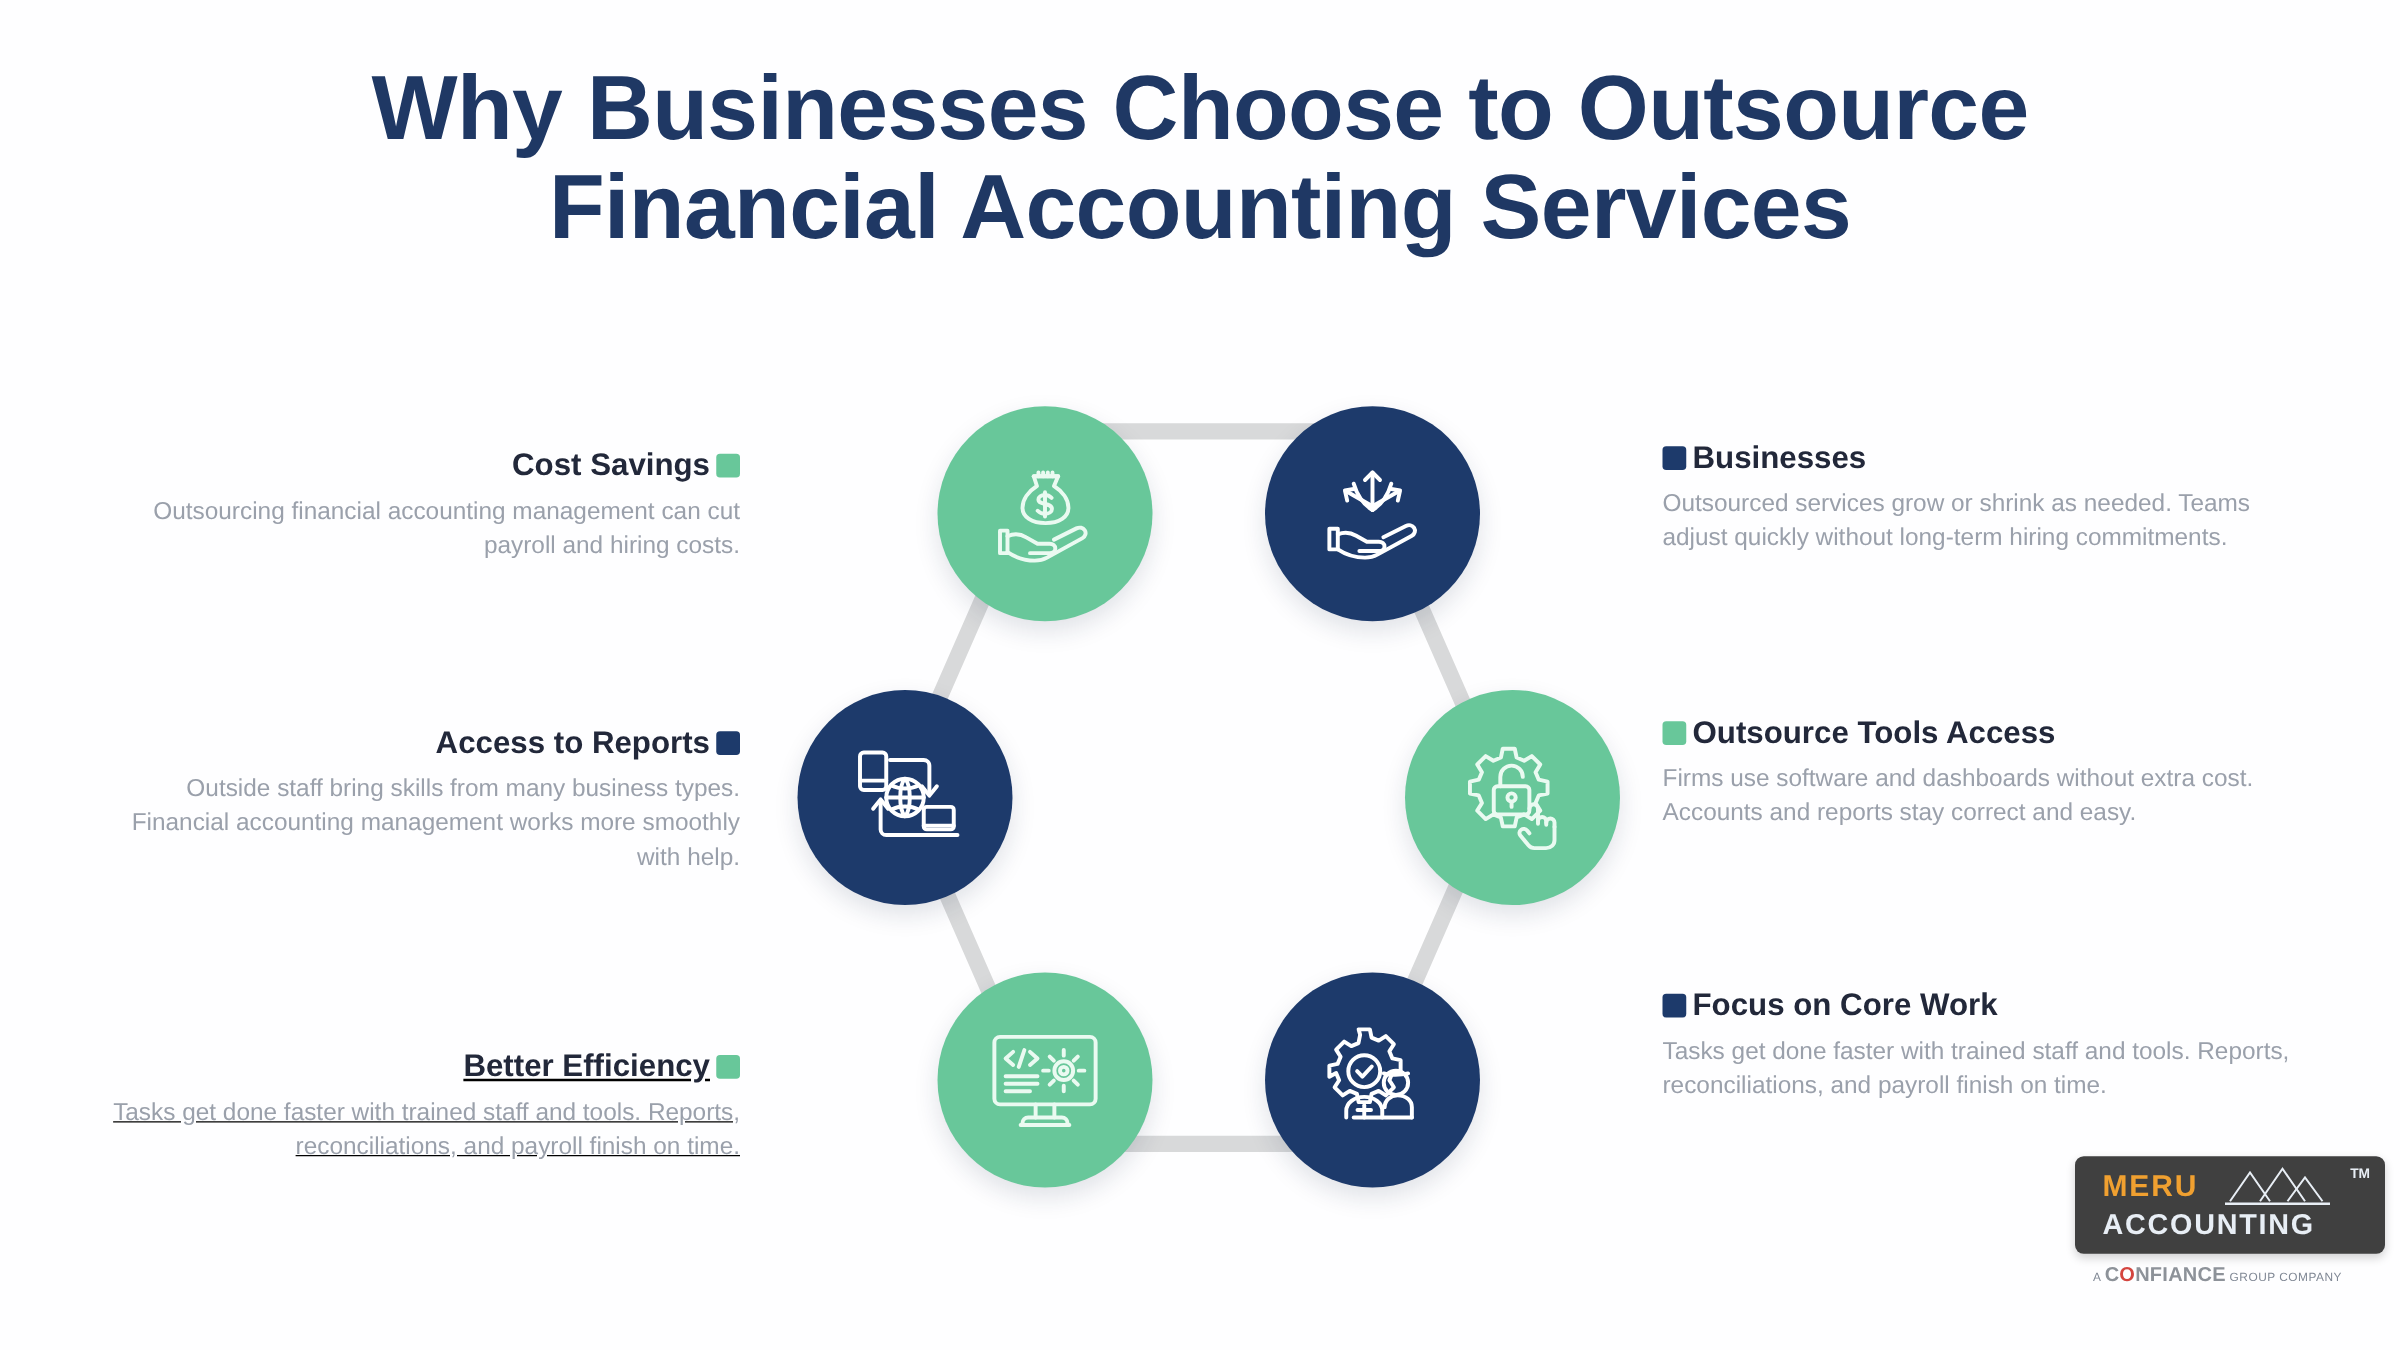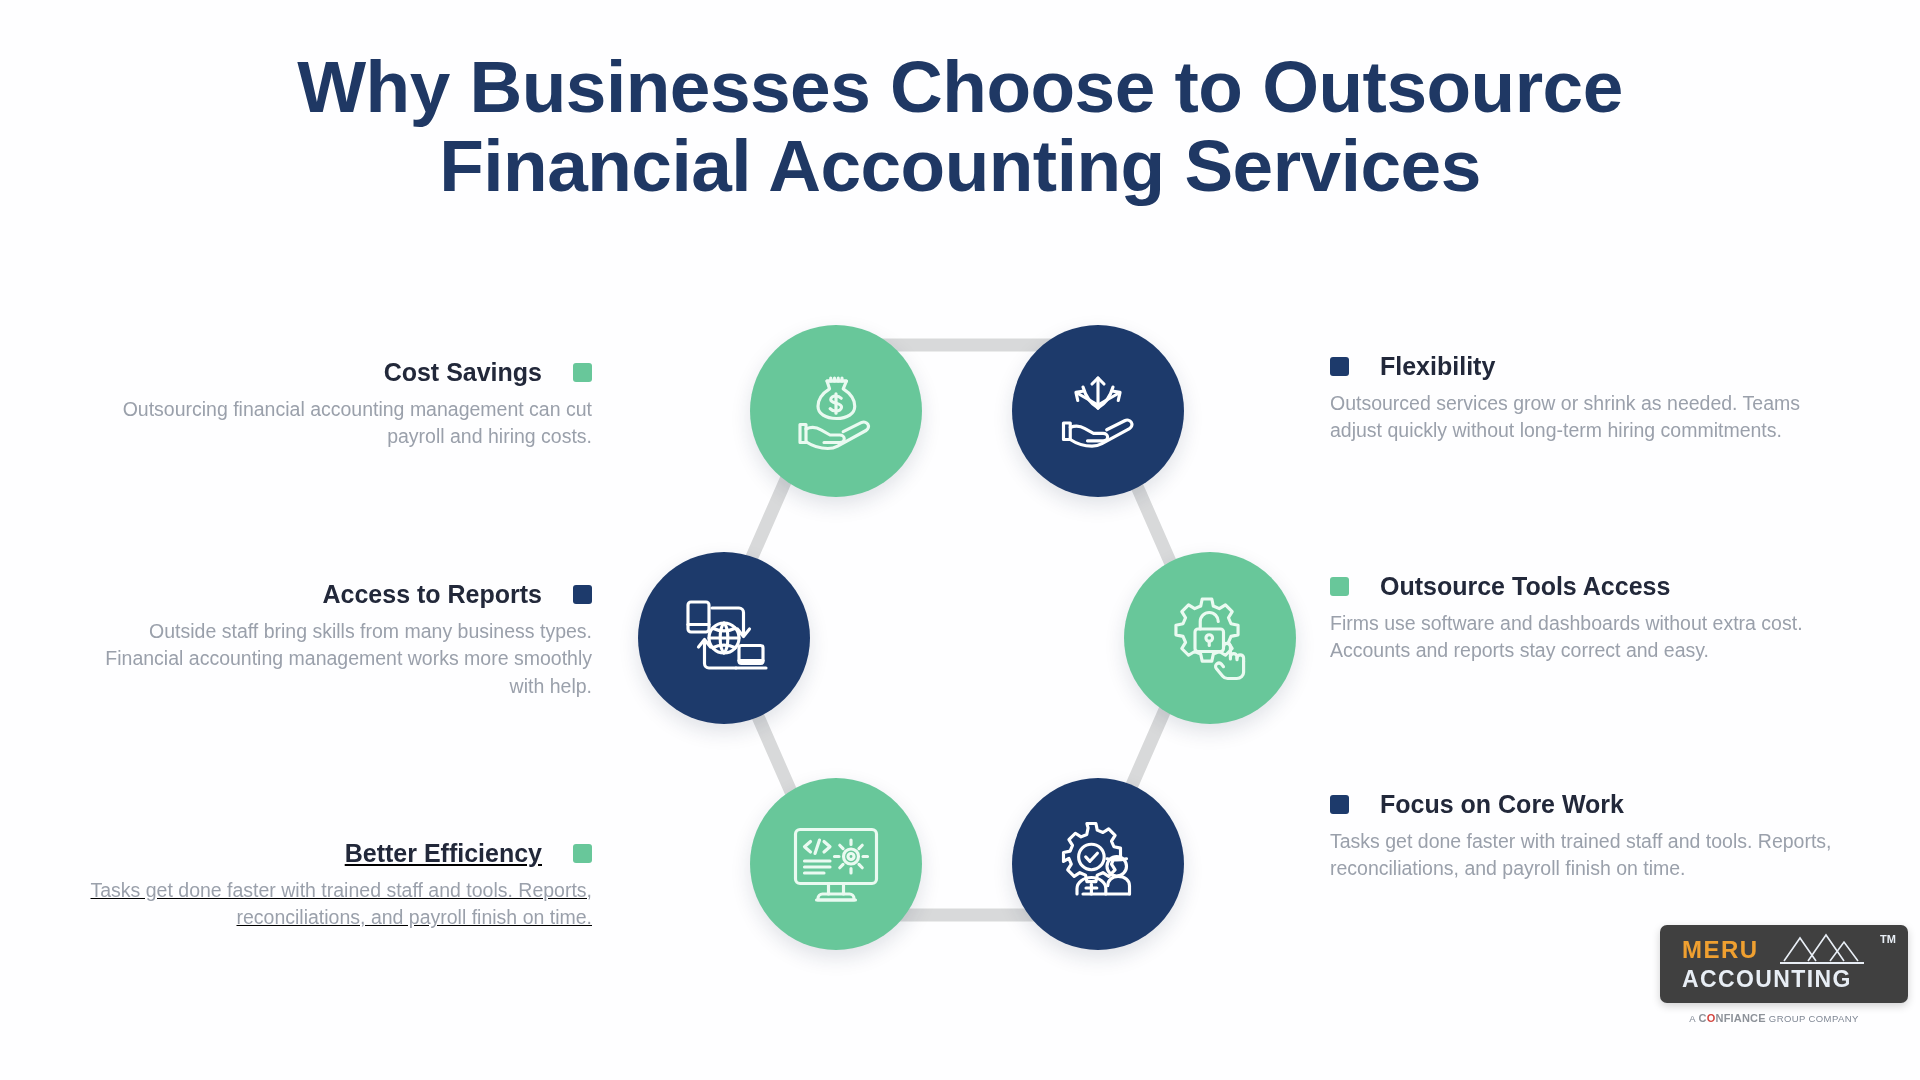--- a/index.html
+++ b/index.html
@@ -34,21 +34,21 @@
     position:absolute;
     border-radius:50%;
     display:flex; align-items:center; justify-content:center;
     box-shadow:0 8px 20px rgba(20,40,70,.13);
   }
   .node svg{ display:block; }
 
   
   .block{ position:absolute; }
   .block .head{
-    display:flex; align-items:center; gap:31px;
+    display:flex; align-items:center; gap:5px;
     font-size:25px; font-weight:bold; color:#22283a;
     line-height:1.15; white-space:nowrap;
   }
   .block .marker{ width:19px; height:19px; border-radius:3px; flex:0 0 auto; }
   .block .desc{
     margin-top:9px;
     font-size:19.5px;
     color:#9aa0ab;
     line-height:1.42;
   }
@@ -82,21 +82,21 @@
   .logo-mtn{ position:absolute; left:118px; top:8px; }
   .logo-tm{
     position:absolute; right:12px; top:8px;
     font-size:11px; color:#e8eef5; font-weight:bold;
   }
   .logo-tag{
     margin-top:9px; width:228px; text-align:center;
     font-size:9.5px; letter-spacing:.4px; color:#7f8794;
     white-space:nowrap;
   }
-  .logo-tag .cf{ color:#8d9299; font-weight:bold; font-size:11px; letter-spacing:.2px;margin-top:20px;}
+  .logo-tag .cf{ color:#8d9299; font-weight:bold; font-size:16px; letter-spacing:.2px;margin-top:20px;}
   .logo-tag .cf .o{ color:#d4453f; }
 </style>
 </head>
 <body>
 
 <div id="stage">
 
   <div class="title-wrap">
     <div class="title-line">Why Businesses Choose to Outsource</div>
     <div class="title-line">Financial Accounting Services</div>
@@ -219,21 +219,21 @@
     <div class="head">
       <span>Better Efficiency</span>
       <span class="marker" style="background:#68c79a;"></span>
     </div>
     <div class="desc">Tasks get done faster with trained staff and tools. Reports, reconciliations, and payroll finish on time.</div>
   </div>
 
   <div class="block right" style="left:1330px; top:352px; width:510px;">
     <div class="head">
       <span class="marker" style="background:#1d3a6b;"></span>
-      <span>Flexibility</span>
+      <span>Businesses</span>
     </div>
     <div class="desc">Outsourced services grow or shrink as needed. Teams adjust quickly without long-term hiring commitments.</div>
   </div>
 
   <div class="block right" style="left:1330px; top:572px; width:510px;">
     <div class="head">
       <span class="marker" style="background:#68c79a;"></span>
       <span>Outsource Tools Access</span>
     </div>
     <div class="desc">Firms use software and dashboards without extra cost. Accounts and reports stay correct and easy.</div>

